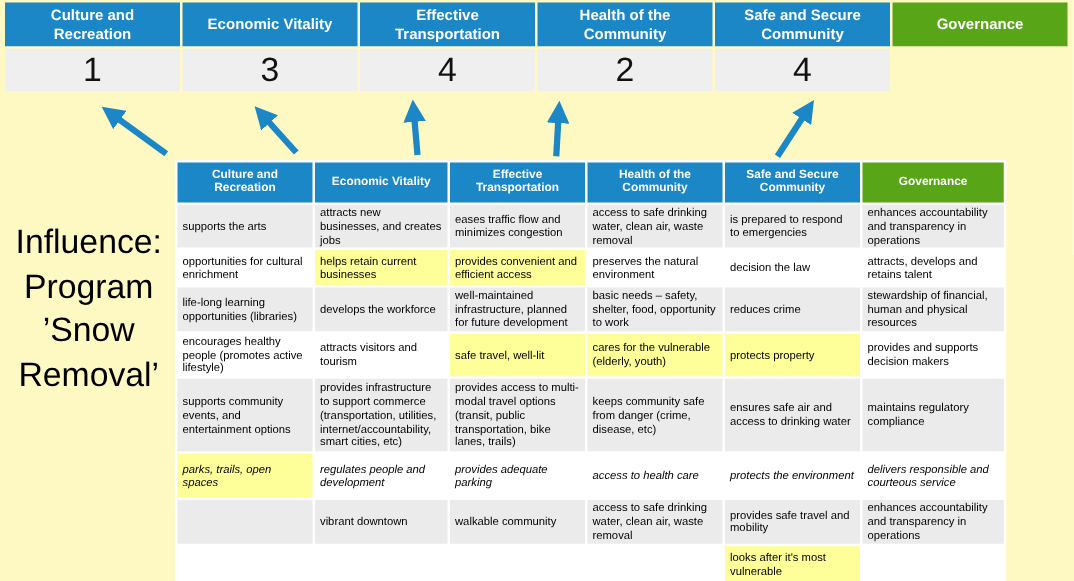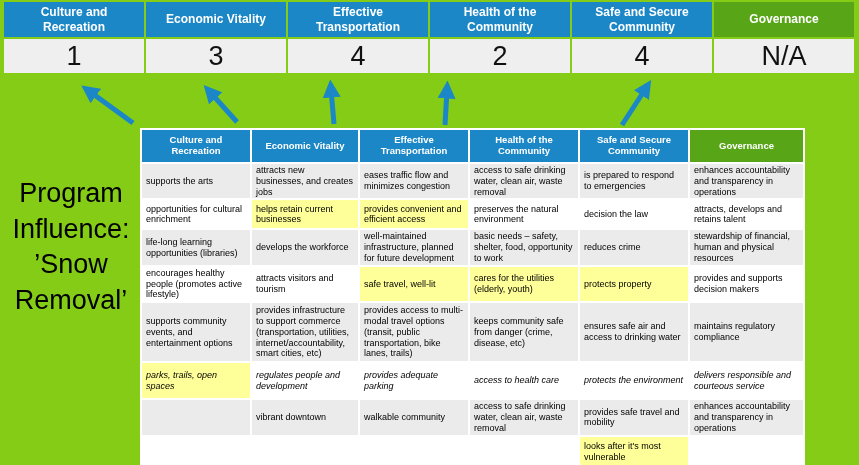--- a/index.html
+++ b/index.html
@@ -1,16 +1,16 @@
 <!DOCTYPE html>
 <html><head>
 <meta charset="utf-8">
 <style>
   html,body{margin:0;padding:0;background:#fff;}
-  #stage{position:relative;width:859px;height:465px;background:#84cc16;overflow:hidden;
+  #stage{position:relative;width:859px;height:465px;background:#fef9c3;overflow:hidden;
          font-family:"Liberation Sans",sans-serif;-webkit-font-smoothing:antialiased;}
 
   
   .banner{position:absolute;left:4px;top:2px;display:flex;gap:2px;}
   .cat-box{width:140px;height:35px;background:#1b87c6;color:#fff;font-weight:bold;
            font-size:12px;line-height:1.25;display:flex;align-items:center;justify-content:center;
            text-align:center;padding:0 10px;box-sizing:border-box;}
   .cat-box.green{background:#58a618;}
 
   
@@ -50,39 +50,38 @@
       <div class="cat-box">Safe and Secure Community</div>
       <div class="cat-box green">Governance</div>
     </div>
 
   <div class="scores">
       <div class="score-box">1</div>
       <div class="score-box">3</div>
       <div class="score-box">4</div>
       <div class="score-box">2</div>
       <div class="score-box">4</div>
-      <div class="score-box">N/A</div>
     </div>
 
   <svg class="arrows" width="859" height="52" viewBox="0 0 859 52">
     <defs>
       <marker id="ah" markerWidth="3.6" markerHeight="3.6" refX="1.7" refY="1.8" orient="auto">
         <path d="M0,0 L3.6,1.8 L0,3.6 Z" fill="#1b87c6"></path>
       </marker>
     </defs>
     <line x1="133" y1="45" x2="89" y2="13" stroke="#1b87c6" stroke-width="5" marker-end="url(#ah)"></line>
     <line x1="237" y1="44" x2="210" y2="14" stroke="#1b87c6" stroke-width="5" marker-end="url(#ah)"></line>
     <line x1="334" y1="46" x2="331" y2="11" stroke="#1b87c6" stroke-width="5" marker-end="url(#ah)"></line>
     <line x1="445" y1="47" x2="447" y2="12" stroke="#1b87c6" stroke-width="5" marker-end="url(#ah)"></line>
     <line x1="622" y1="47" x2="646" y2="10" stroke="#1b87c6" stroke-width="5" marker-end="url(#ah)"></line>
   </svg>
 
   <div class="program-title">
+    <div>Influence:</div>
     <div>Program</div>
-    <div>Influence:</div>
     <div>’Snow</div>
     <div>Removal’</div>
   </div>
 
   <table class="matrix">
     <colgroup>
         <col style="width: 110px;">
         <col style="width: 108px;">
         <col style="width: 110px;">
         <col style="width: 110px;">
@@ -121,21 +120,21 @@
           <td>develops the workforce</td>
           <td>well-maintained infrastructure, planned for future development</td>
           <td class="hl">basic needs – safety, shelter, food, opportunity to work</td>
           <td>reduces crime</td>
           <td>stewardship of financial, human and physical resources</td>
         </tr>
         <tr class="" style="height: 35px;">
           <td>encourages healthy people (promotes active lifestyle)</td>
           <td>attracts visitors and tourism</td>
           <td class="hl">safe travel, well-lit</td>
-          <td class="hl">cares for the utilities (elderly, youth)</td>
+          <td class="hl">cares for the vulnerable (elderly, youth)</td>
           <td class="hl">protects property</td>
           <td>provides and supports decision makers</td>
         </tr>
         <tr class="band" style="height: 60px;">
           <td>supports community events, and entertainment options</td>
           <td class="hl">provides infrastructure to support commerce (transportation, utilities, internet/accountability, smart cities, etc)</td>
           <td class="hl">provides access to multi-modal travel options (transit, public transportation, bike lanes, trails)</td>
           <td class="hl">keeps community safe from danger (crime, disease, etc)</td>
           <td>ensures safe air and access to drinking water</td>
           <td>maintains regulatory compliance</td>

